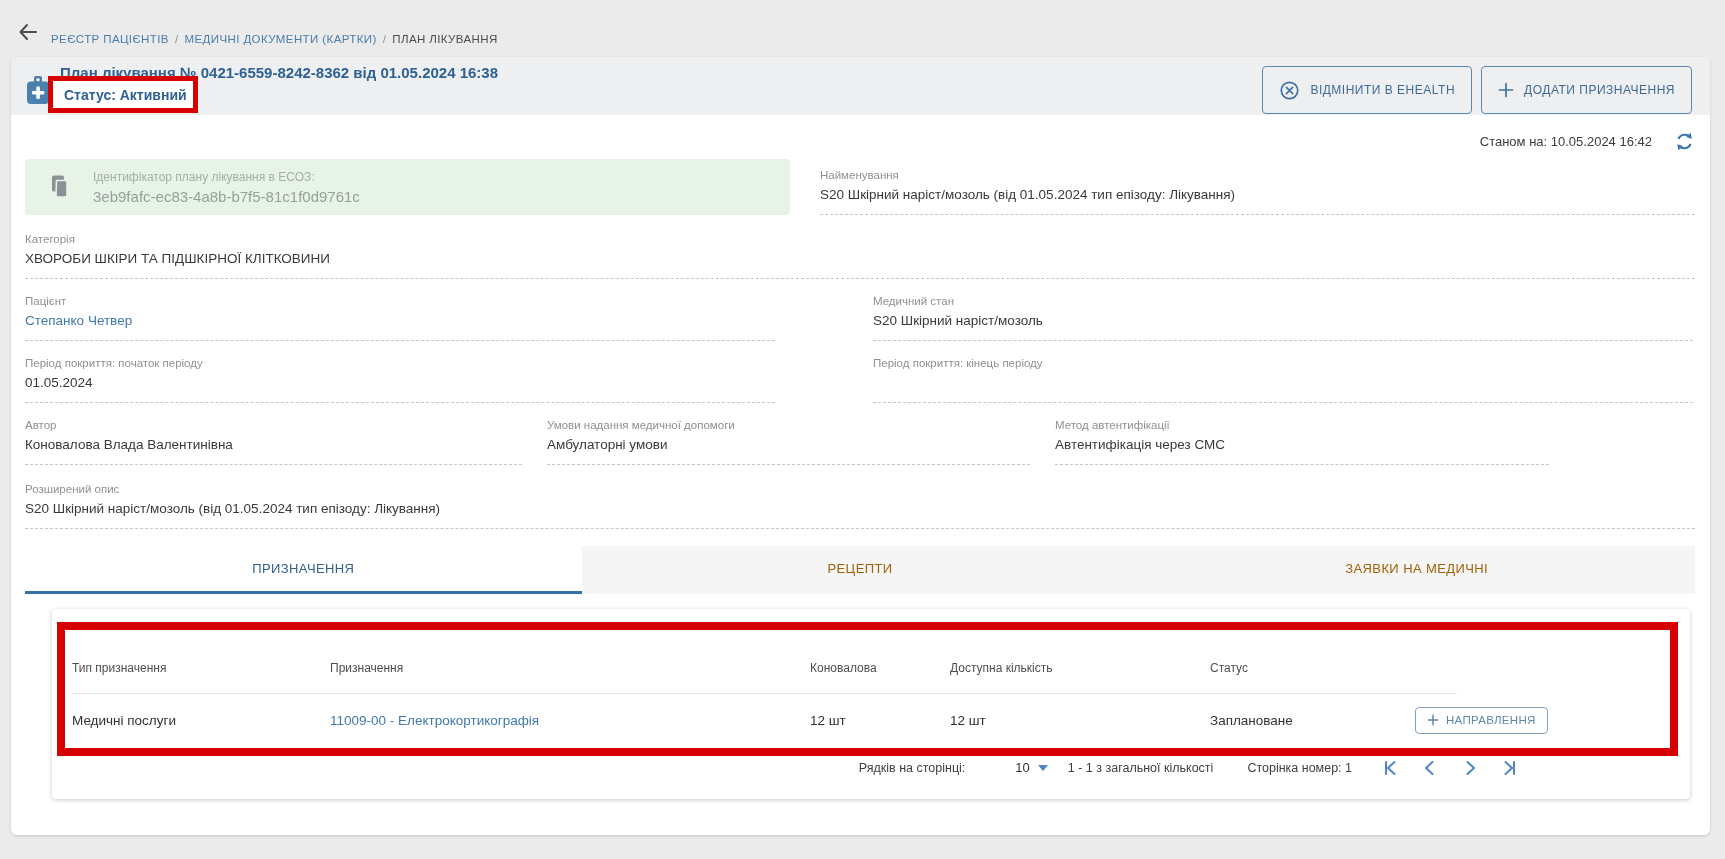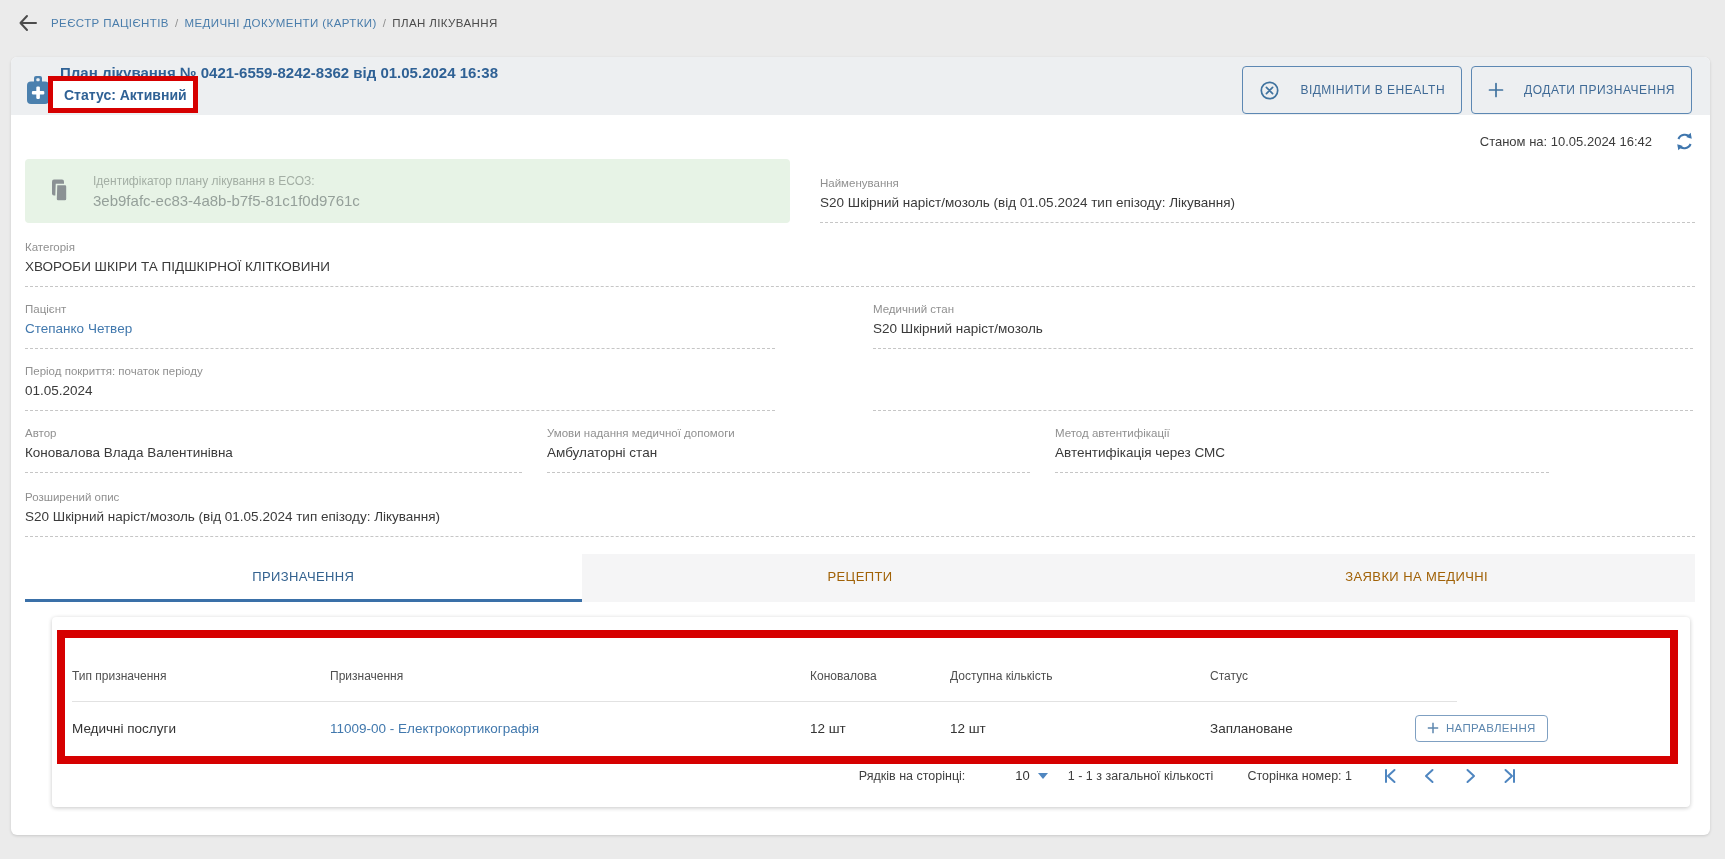--- a/index.html
+++ b/index.html
@@ -5,50 +5,50 @@
   * { margin:0; padding:0; box-sizing:border-box; }
   html,body { width:1725px; height:859px; }
   body {
     background:#ebebeb;
     font-family:"Liberation Sans", sans-serif;
     color:#3a3a3a;
     position:relative;
     overflow:hidden;
   }
   
-  .breadcrumb-bar { position:absolute; top:0; left:0; width:100%; height:45px; display:flex; align-items:center; padding-left:15px; }
+  .breadcrumb-bar { position:absolute; top:0; left:0; width:100%; height:45px; display:flex; align-items:flex-end; padding-left:15px; }
   .back-arrow { width:26px; height:26px; display:flex; align-items:center; justify-content:center; cursor:pointer; margin-right:10px; }
   .breadcrumb { font-size:11.5px; letter-spacing:.4px; display:flex; align-items:center; }
   .bc-link { color:#4a7dab; cursor:pointer; }
   .bc-current { color:#4c4c4c; }
   .bc-sep { color:#8f8f8f; margin:0 6px; }
 
   
   .card { position:absolute; left:11px; top:57px; width:1699px; height:778px; background:#fff; border-radius:6px; box-shadow:0 1px 3px rgba(0,0,0,.15); }
   .card-header { position:relative; height:58px; background:#edeff1; border-radius:6px 6px 0 0; }
   .medkit-icon { position:absolute; left:15px; top:18px; }
   .plan-title { position:absolute; left:49px; top:7px; font-size:15px; font-weight:bold; color:#2f6195; white-space:nowrap; z-index:1; }
   .annotation-status { position:absolute; left:37px; top:19px; width:150px; height:37px; background:#ffffff; border:5px solid #d60000; z-index:2; display:flex; align-items:center; padding-left:11px; }
   .status-text { font-size:14px; font-weight:bold; color:#2f6195; white-space:nowrap; }
   .header-buttons { position:absolute; right:18px; top:9px; display:flex; gap:9px; }
-  .hbtn { height:48px; display:inline-flex; align-items:center; gap:20px; padding:16px 16px; border:1px solid #5d88b3; border-radius:4px; background:transparent; color:#3f6a96; font-size:12px; letter-spacing:.5px; cursor:pointer; font-family:inherit; }
+  .hbtn { height:48px; display:inline-flex; align-items:center; gap:10px; padding:16px 16px; border:1px solid #5d88b3; border-radius:4px; background:transparent; color:#3f6a96; font-size:12px; letter-spacing:.5px; cursor:pointer; font-family:inherit; }
 
   
   .content { padding:0 15px 0 14px; }
   .asof-row { height:40px; display:flex; align-items:center; justify-content:flex-end; gap:22px; padding-top:12px; }
   .asof-text { font-size:13px; color:#3c3c3c; }
   .refresh-btn { cursor:pointer; display:flex; align-items:center; }
 
   .field { padding-bottom:10px; border-bottom:1px dashed #c6c6c6; }
   .f-label { font-size:11.5px; color:#909090; margin-bottom:6px; }
   .f-value { font-size:13.5px; color:#3a3a3a; min-height:17px; }
   .f-link { color:#4178ad; cursor:pointer; }
 
   .row-a { display:flex; margin-top:4px; }
-  .green-box { width:765px; height:64px; flex:none; background:#e7f3e6; border-radius:4px; display:flex; align-items:center; padding-left:25px; gap:23px; }
+  .green-box { width:765px; height:56px; flex:none; background:#e7f3e6; border-radius:4px; display:flex; align-items:center; padding-left:25px; gap:23px; }
   .copy-icon { cursor:pointer; display:flex; }
   .gb-label { font-size:12px; color:#a3aea4; margin-bottom:4px; }
   .gb-value { font-size:15px; color:#95a09a; }
   .row-a .field { flex:1; margin-left:30px; align-self:flex-end; }
 
   .row-full { margin-top:18px; }
   .row-two { margin-top:16px; display:grid; grid-template-columns:750px 820px; column-gap:98px; }
   .row-three { margin-top:16px; display:grid; grid-template-columns:497px 483px 494px; column-gap:25px; }
 
   
@@ -182,32 +182,33 @@
         <div class="f-value">S20 Шкірний наріст/мозоль</div>
       </div>
     </div>
 
     <div class="row-two">
       <div class="field">
         <div class="f-label">Період покриття: початок періоду</div>
         <div class="f-value">01.05.2024</div>
       </div>
       <div class="field">
+        <div class="f-label">Період покриття: кінець періоду</div>
         <div class="f-value"></div>
       </div>
     </div>
 
     <div class="row-three">
       <div class="field">
         <div class="f-label">Автор</div>
         <div class="f-value">Коновалова Влада Валентинівна</div>
       </div>
       <div class="field">
         <div class="f-label">Умови надання медичної допомоги</div>
-        <div class="f-value">Амбулаторні стан</div>
+        <div class="f-value">Амбулаторні умови</div>
       </div>
       <div class="field">
         <div class="f-label">Метод автентифікації</div>
         <div class="f-value">Автентифікація через СМС</div>
       </div>
     </div>
 
     <div class="row-full">
       <div class="field">
         <div class="f-label">Розширений опис</div>

